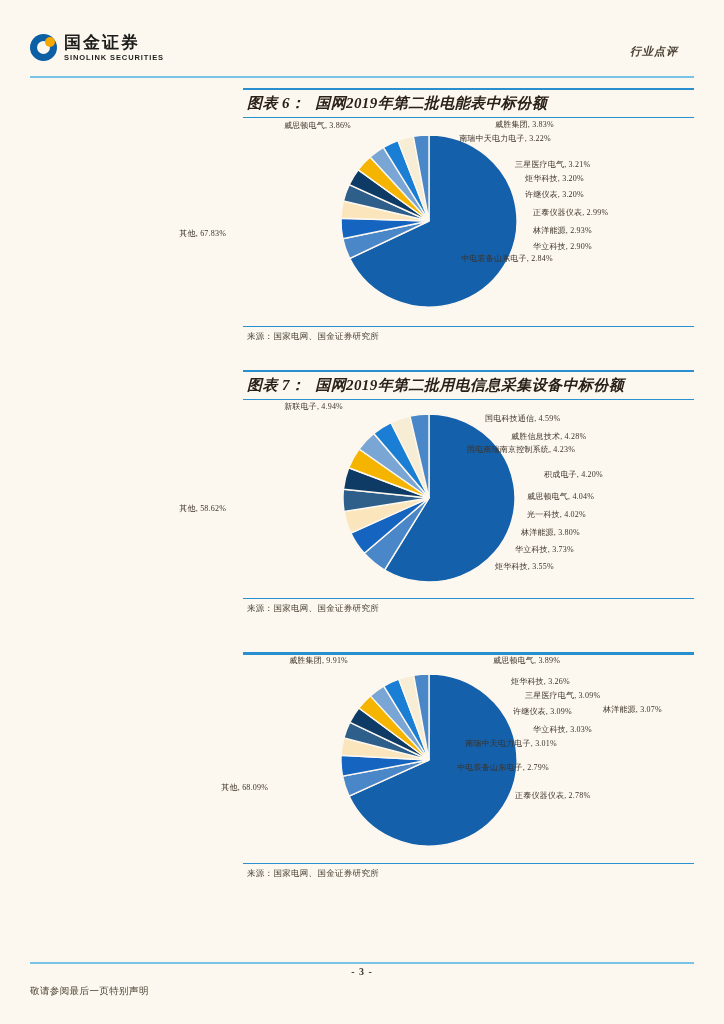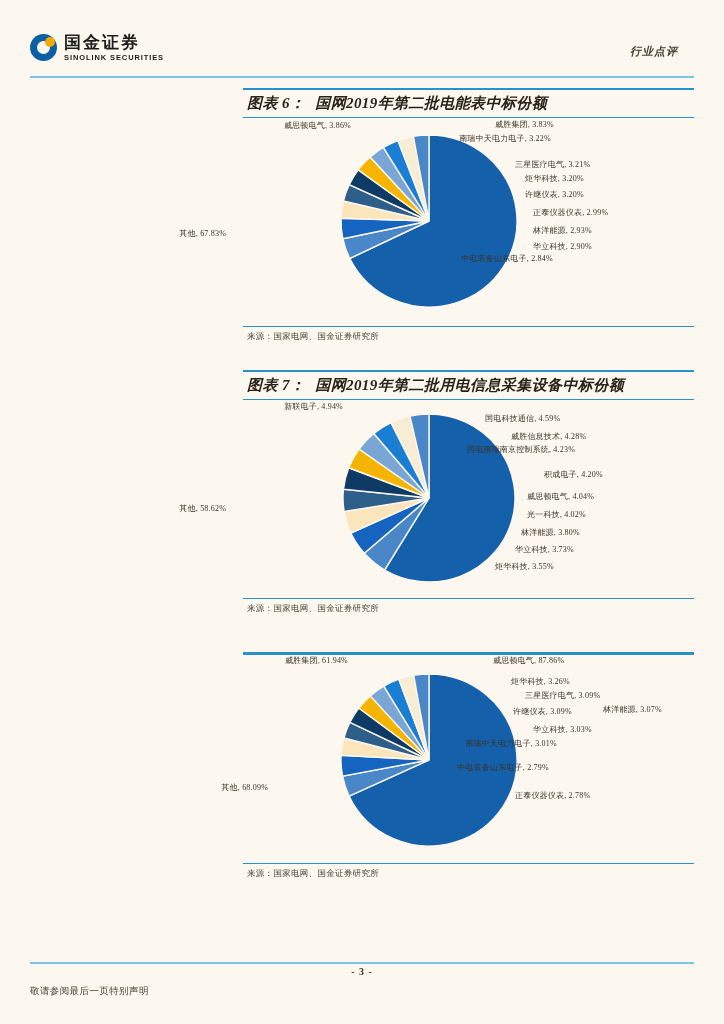--- a/index.html
+++ b/index.html
@@ -188,22 +188,22 @@
             <path d="M 186 105 L 98.13 100.25 A 88 86 0 0 1 100.96 82.88 Z" fill="#fae5bd" stroke="#fdf8ef" stroke-width="1.4"></path>
             <path d="M 186 105 L 100.96 82.88 A 88 86 0 0 1 106.92 67.26 Z" fill="#2e5f8a" stroke="#fdf8ef" stroke-width="1.4"></path>
             <path d="M 186 105 L 106.92 67.26 A 88 86 0 0 1 115.86 53.06 Z" fill="#0d3b66" stroke="#fdf8ef" stroke-width="1.4"></path>
             <path d="M 186 105 L 115.86 53.06 A 88 86 0 0 1 127.35 40.89 Z" fill="#f5b400" stroke="#fdf8ef" stroke-width="1.4"></path>
             <path d="M 186 105 L 127.35 40.89 A 88 86 0 0 1 140.82 31.20 Z" fill="#7aa6d6" stroke="#fdf8ef" stroke-width="1.4"></path>
             <path d="M 186 105 L 140.82 31.20 A 88 86 0 0 1 155.83 24.21 Z" fill="#1a7fd4" stroke="#fdf8ef" stroke-width="1.4"></path>
             <path d="M 186 105 L 155.83 24.21 A 88 86 0 0 1 170.71 20.31 Z" fill="#f7ecd4" stroke="#fdf8ef" stroke-width="1.4"></path>
             <path d="M 186 105 L 170.71 20.31 A 88 86 0 0 1 186.00 19.00 Z" fill="#4a87c8" stroke="#fdf8ef" stroke-width="1.4"></path>
           </svg>
           <div class="lbl r" style="left: -85px; top: 128px; width: 110px;">其他, 68.09%</div>
-          <div class="lbl r" style="left: 0px; top: 1px; width: 105px;">威胜集团, 61.94%</div>
-          <div class="lbl " style="left: 250px; top: 1px;">威思顿电气, 87.86%</div>
+          <div class="lbl r" style="left: 0px; top: 1px; width: 105px;">威胜集团, 9.91%</div>
+          <div class="lbl " style="left: 250px; top: 1px;">威思顿电气, 3.89%</div>
           <div class="lbl " style="left: 268px; top: 22px;">炬华科技, 3.26%</div>
           <div class="lbl " style="left: 282px; top: 36px;">三星医疗电气, 3.09%</div>
           <div class="lbl " style="left: 270px; top: 52px;">许继仪表, 3.09%</div>
           <div class="lbl " style="left: 360px; top: 50px; text-align: right;">林洋能源, 3.07%</div>
           <div class="lbl " style="left: 290px; top: 70px;">华立科技, 3.03%</div>
           <div class="lbl c" style="left: 218px; top: 84px; width: 100px;">南瑞中天电力电子, 3.01%</div>
           <div class="lbl c" style="left: 205px; top: 108px; width: 110px;">中电装备山东电子, 2.79%</div>
           <div class="lbl " style="left: 272px; top: 136px;">正泰仪器仪表, 2.78%</div>
         </div>
     </div>

